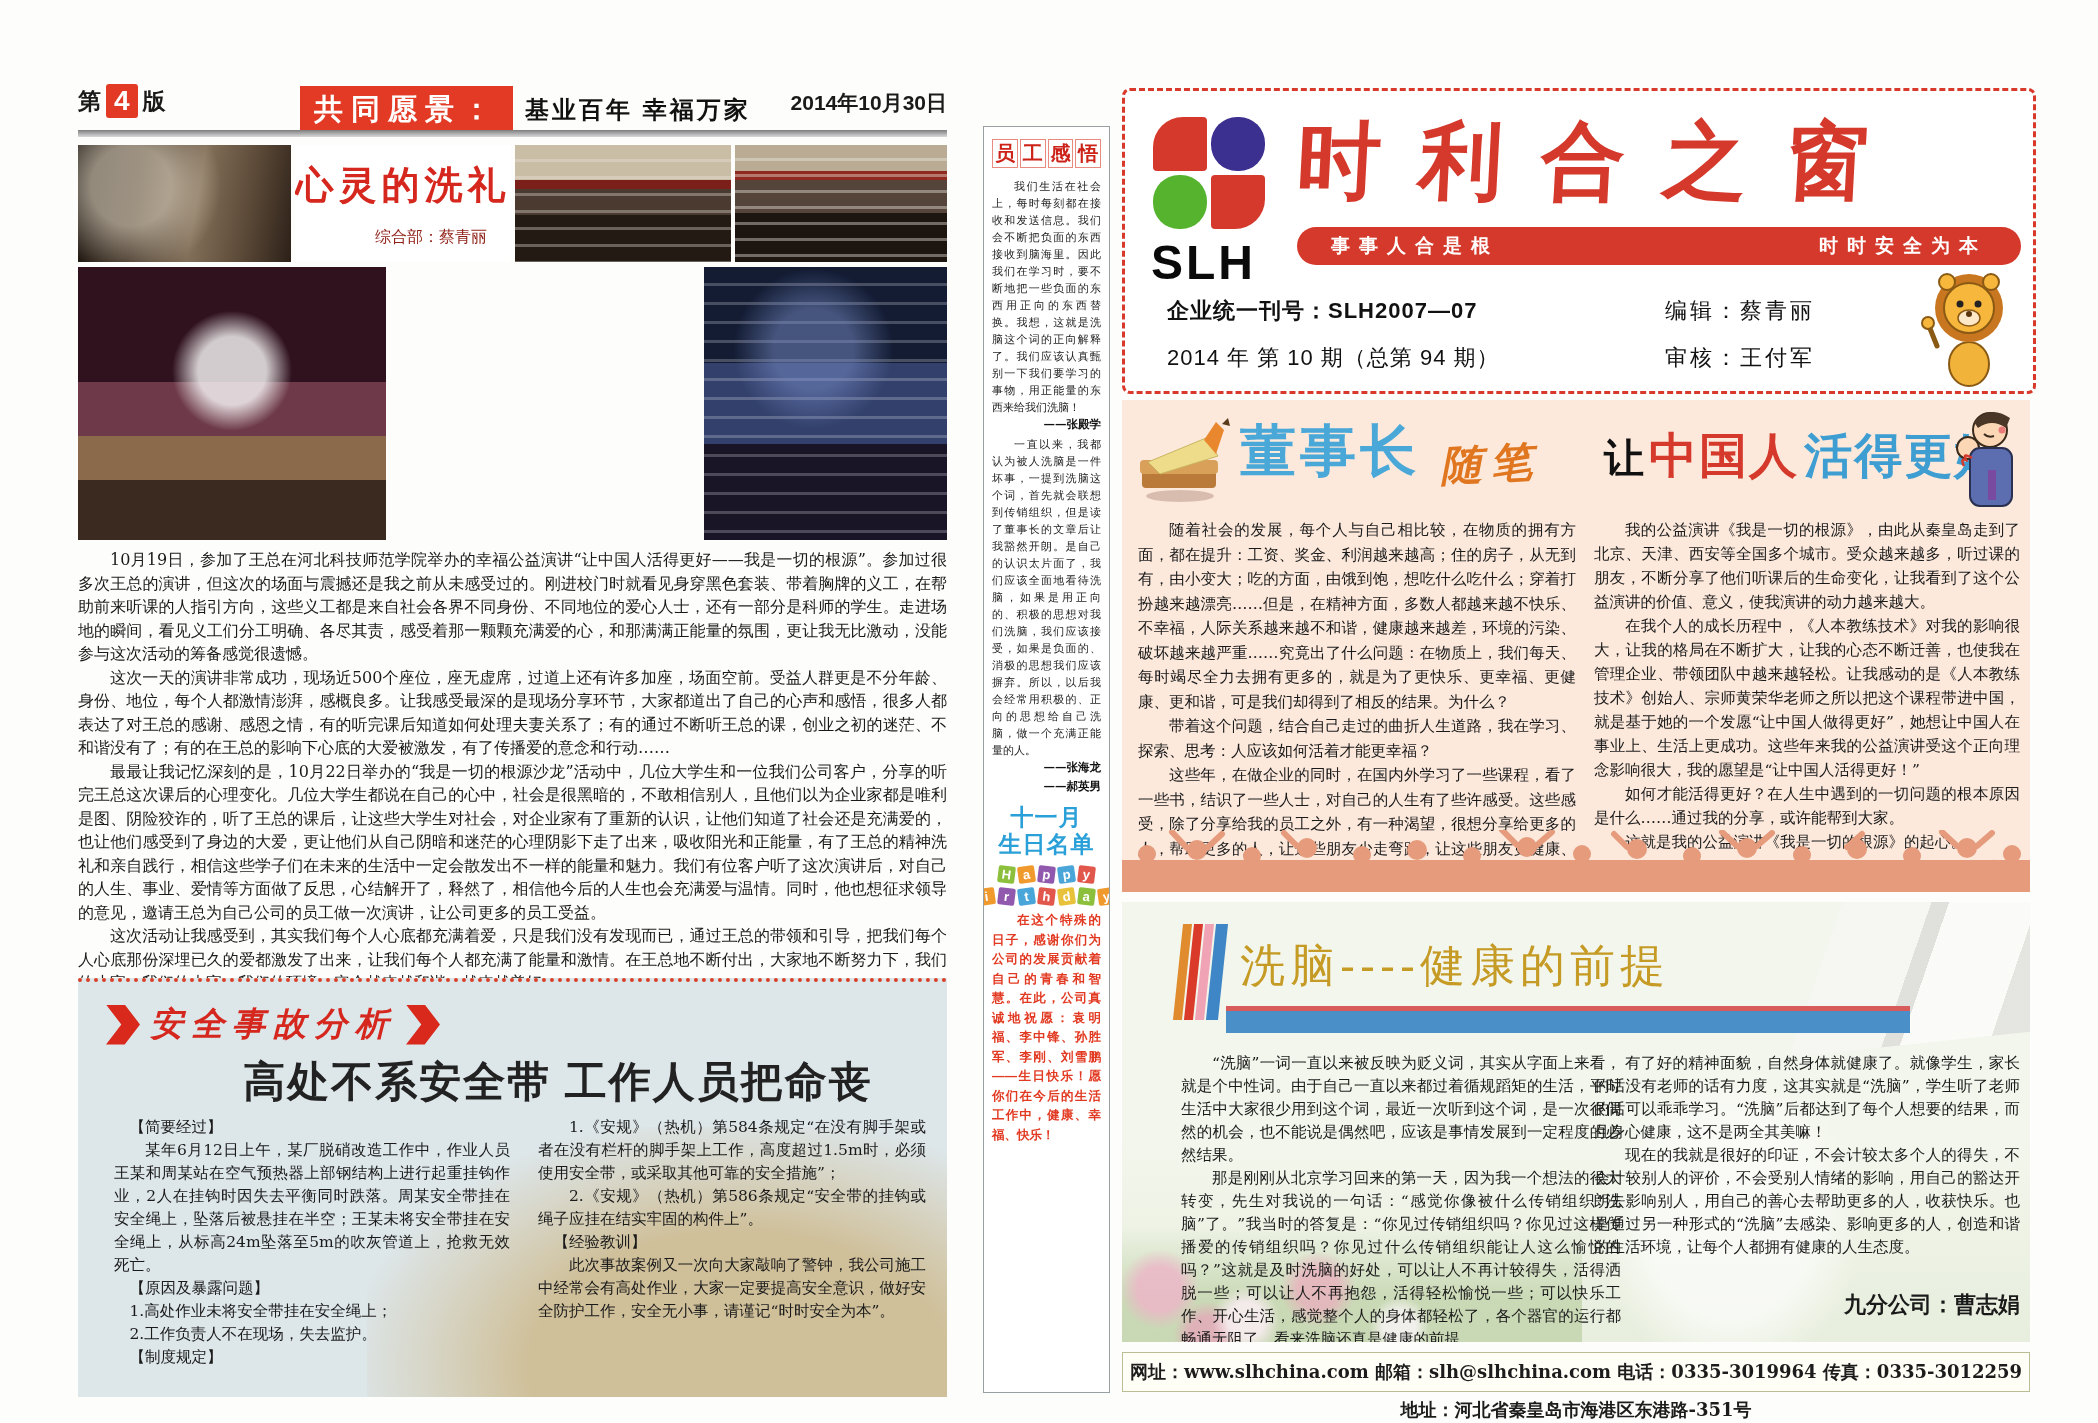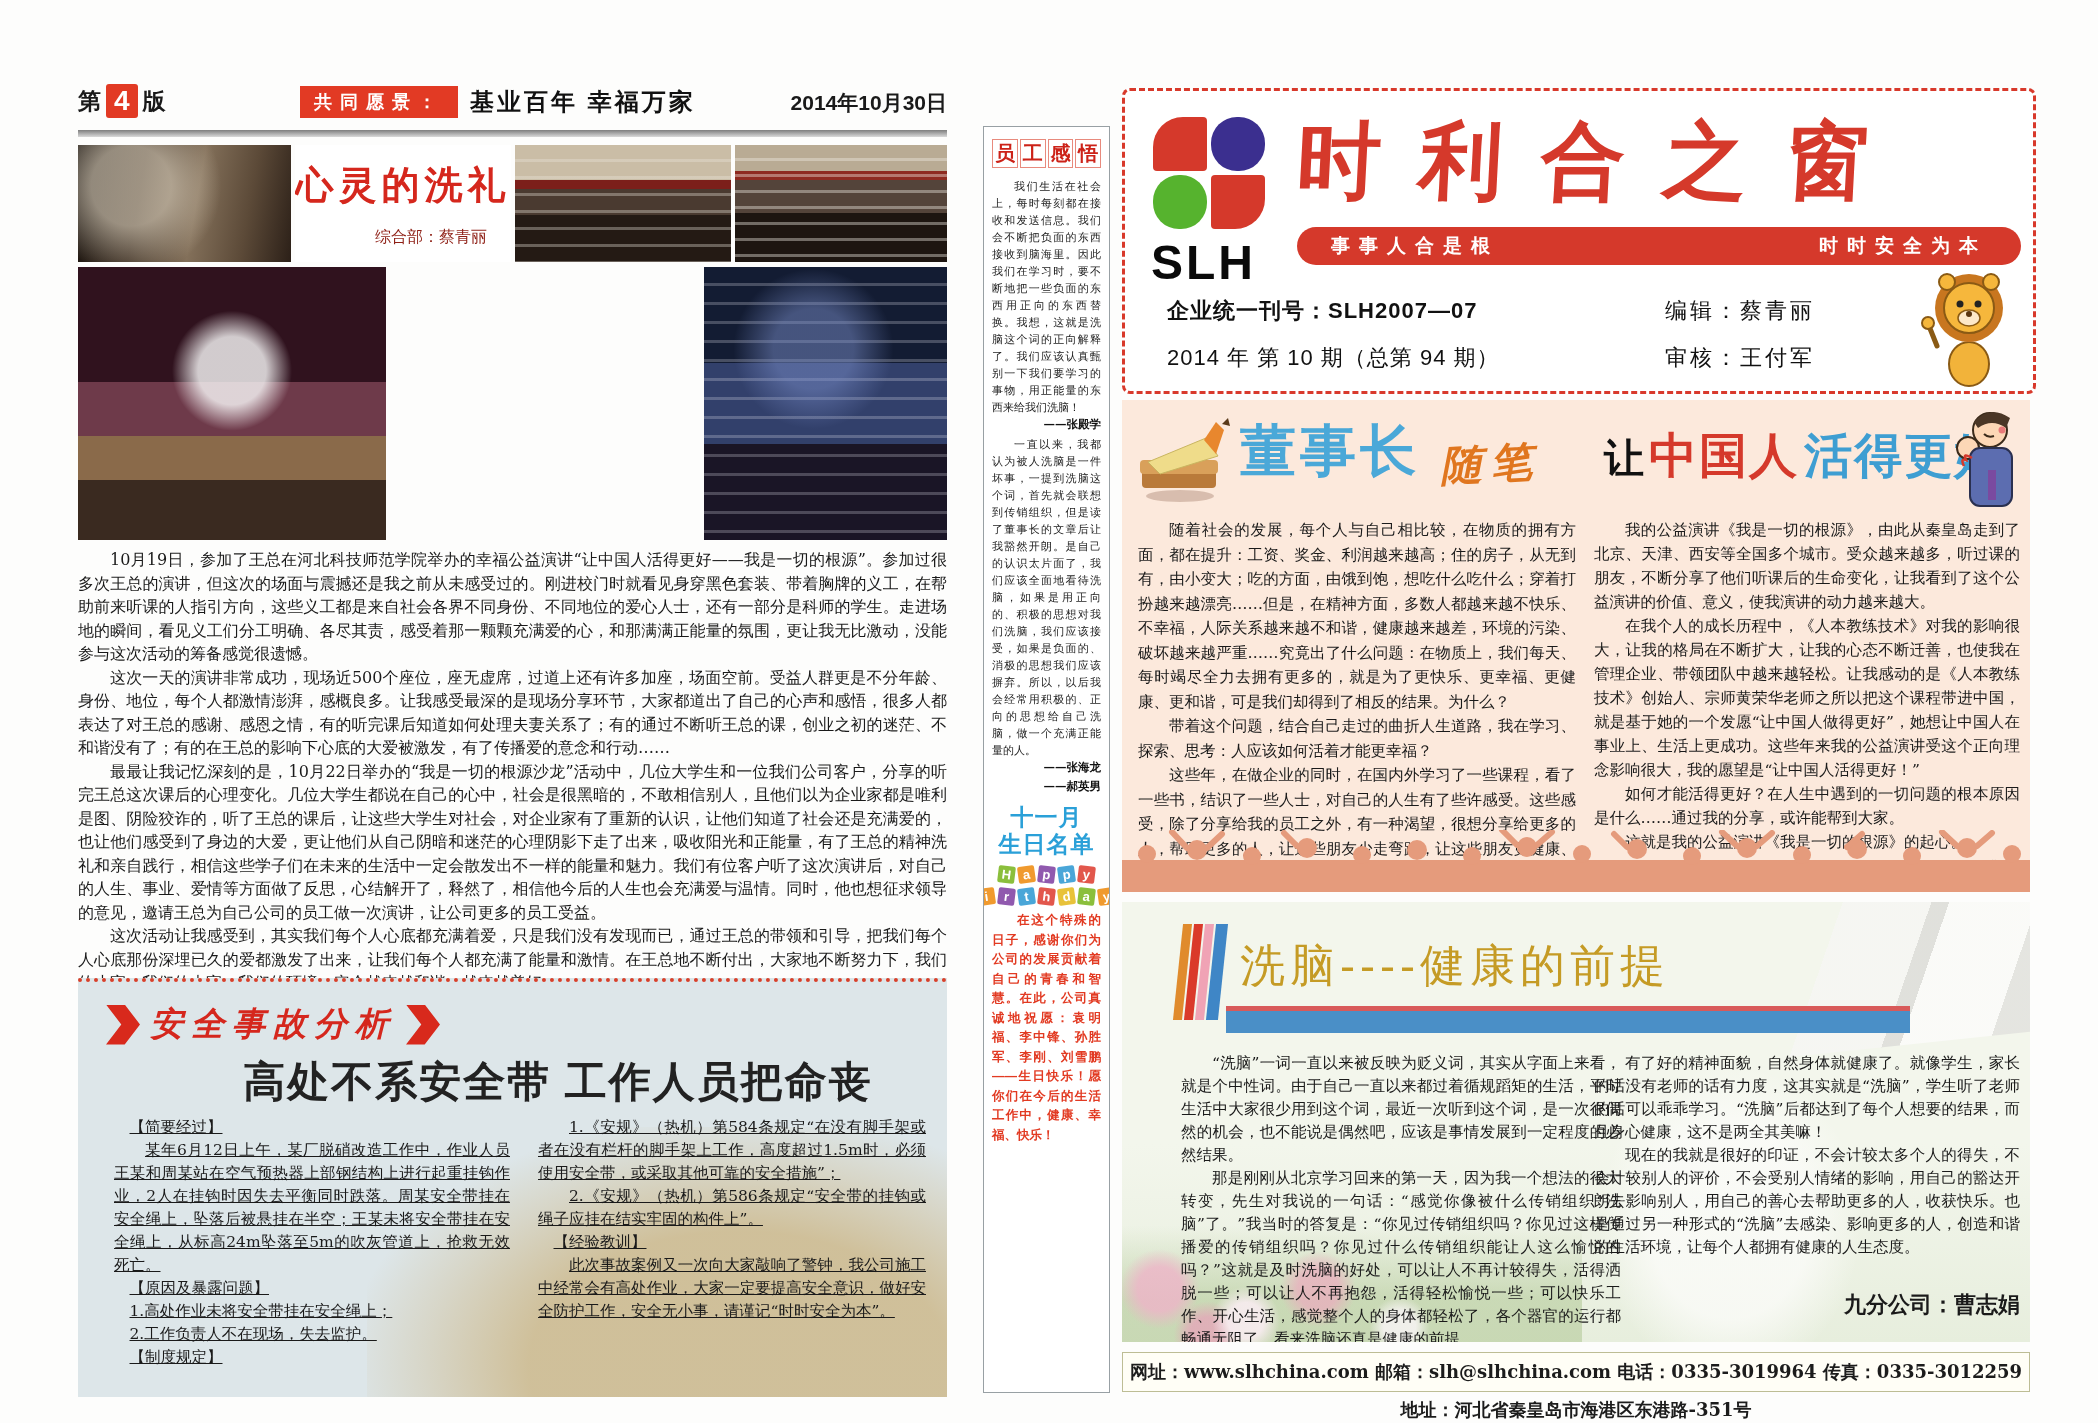--- a/index.html
+++ b/index.html
@@ -6,21 +6,21 @@
   #paper{position:relative;width:2098px;height:1423px;background:#fdfdfc;overflow:hidden;
          font-family:"DejaVu Serif","Liberation Serif",serif;color:#1a1a1a;}
 
   
   #lp-header{position:absolute;left:78px;top:80px;width:869px;height:44px;}
   .edition{position:absolute;left:0;top:4px;font-weight:bold;font-size:23px;
            font-family:"Liberation Sans",sans-serif;display:flex;align-items:center;gap:5px;}
   .edition .num{background:#e23a24;color:#fff;font-size:28px;padding:1px 8px;border-radius:3px;}
   .vision{position:absolute;left:222px;top:6px;display:flex;align-items:center;gap:12px;
           font-family:"Liberation Sans",sans-serif;}
-  .vision .tag{background:#e23a24;color:#fff;font-weight:bold;font-size:18px;
+  .vision .tag{background:#e23a24;color:#fff;font-weight:bold;font-size:29px;
                padding:4px 14px;letter-spacing:8px;}
   .vision .txt{font-weight:bold;font-size:24px;letter-spacing:3px;color:#111;}
   .l-date{position:absolute;right:0;top:9px;font-weight:bold;font-size:21px;
           font-family:"Liberation Sans",sans-serif;}
   #lp-rule{position:absolute;left:78px;top:130px;width:869px;height:7px;
            background:linear-gradient(#7e7e7e,#d9d9d9);}
 
   
   .ph{position:absolute;overflow:hidden;}
   .ph-interview{background:
@@ -58,21 +58,21 @@
      background:radial-gradient(ellipse at 60% 80%, rgba(205,185,140,.85) 0 40%, rgba(205,185,140,.35) 60%, transparent 75%);}
   .chev{display:inline-block;width:34px;height:40px;background:#d8291c;
         clip-path:polygon(0 0,55% 0,100% 50%,55% 100%,0 100%,45% 50%);}
   #safety-head{position:absolute;left:28px;top:20px;display:flex;align-items:center;gap:10px;}
   #safety-head .cal{color:#d5271d;font-weight:bold;font-style:italic;font-size:33px;letter-spacing:8px;}
   #safety-title{position:absolute;left:120px;top:72px;width:720px;text-align:center;
      font-family:"Liberation Sans",sans-serif;font-weight:bold;font-size:42px;color:#222;letter-spacing:2px;}
   .s-cols{position:absolute;left:36px;top:134px;width:812px;display:flex;gap:28px;}
   .s-col{font-size:15.5px;line-height:23px;text-align:justify;}
   .s-col.c1{width:396px;} .s-col.c2{width:388px;}
-  .s-col p{margin:0;text-decoration:underline;}
+  .s-col p{margin:0;}
   .s-head{text-indent:1em;}
   .s-para{text-indent:2em;}
   .s-item{text-indent:1em;}
 
   
   #staff{position:absolute;left:983px;top:126px;width:127px;height:1267px;background:#fff;
          border:1px solid #98a0a4;box-sizing:border-box;padding:12px 8px;overflow:hidden;}
   #staff-banner{display:flex;justify-content:center;gap:2px;margin-bottom:10px;}
   #staff-banner span{display:block;width:25px;height:27px;border:1px solid #e88a7d;
      color:#cc2218;font-weight:bold;font-size:20px;line-height:27px;text-align:center;

